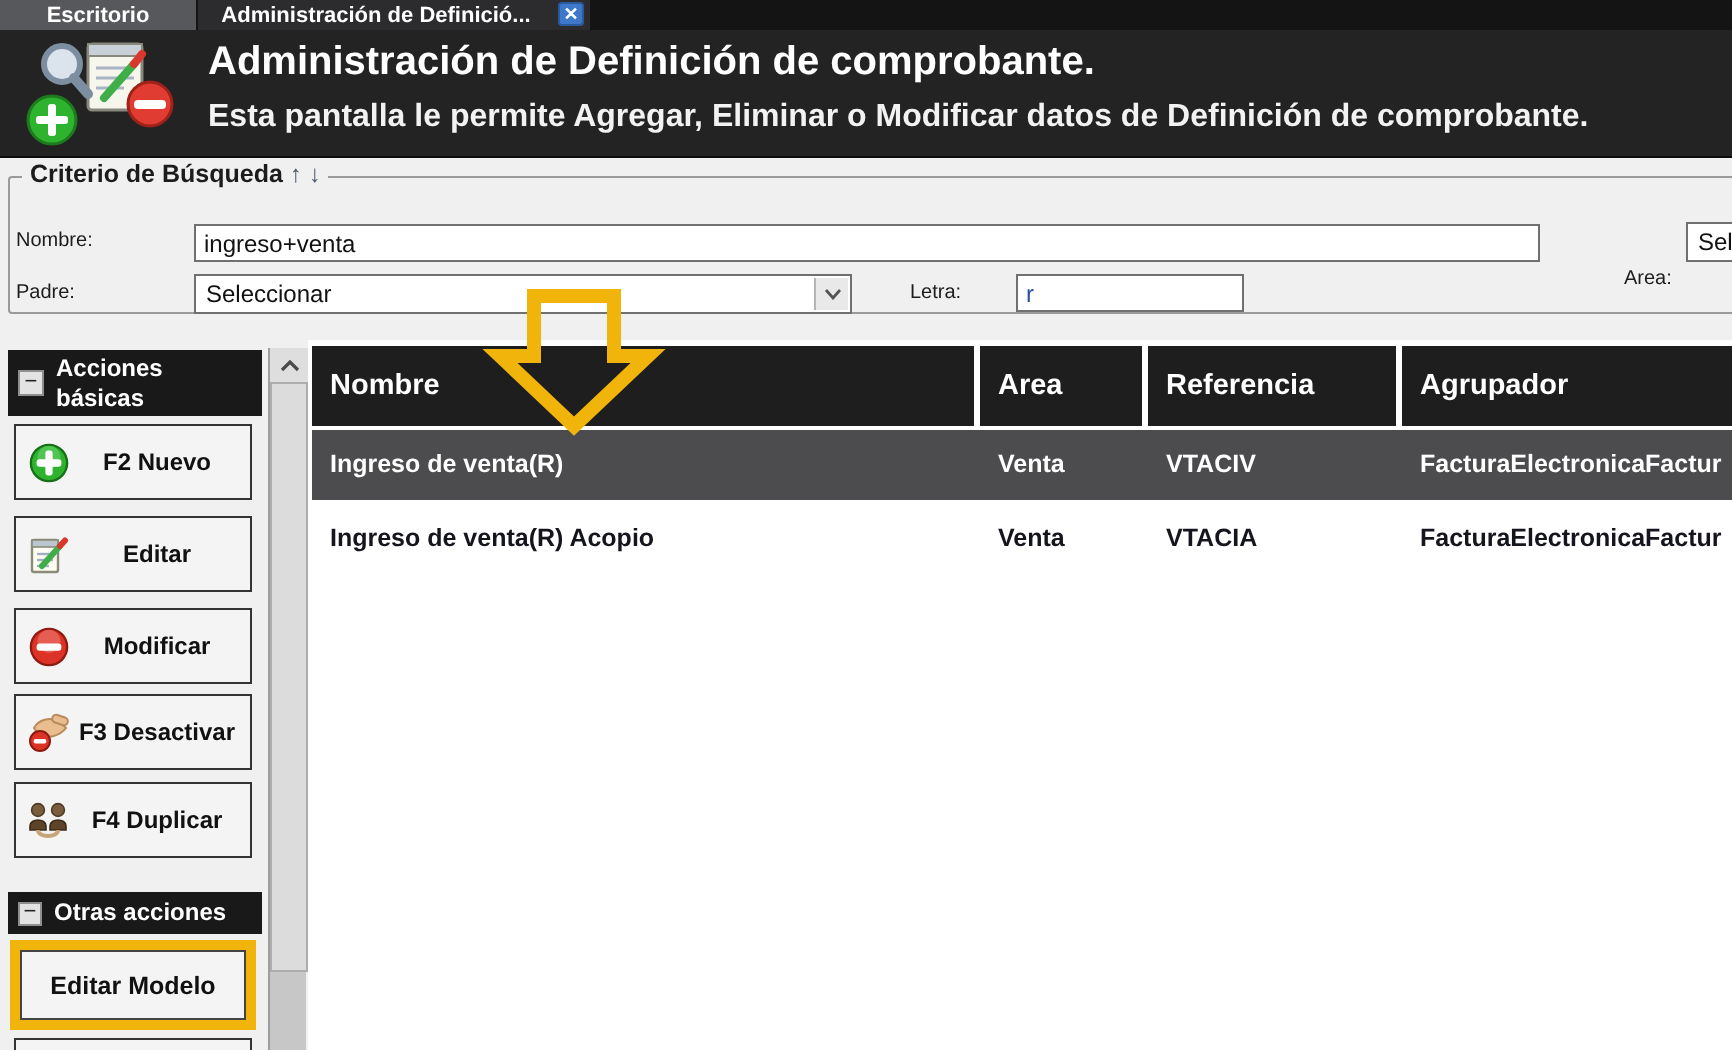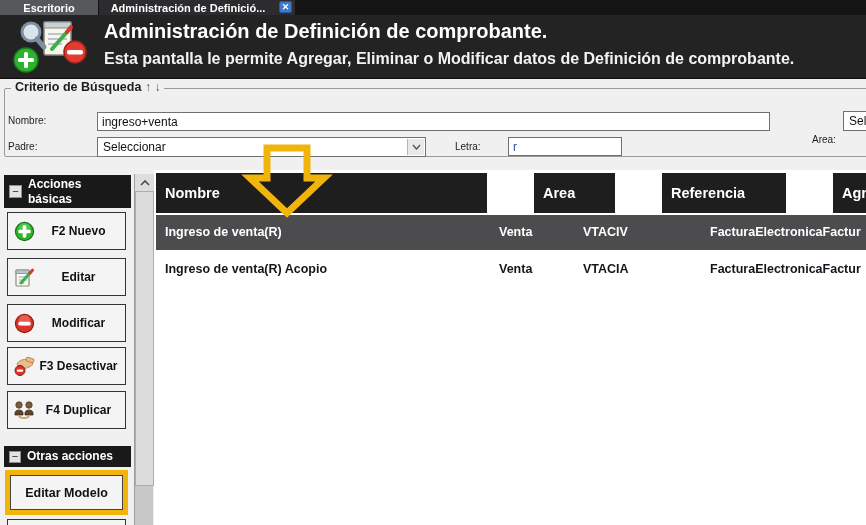--- a/index.html
+++ b/index.html
@@ -60,21 +60,21 @@
   
   .vscroll { position:absolute; left:134px; top:174px; width:19px; height:351px; background:#c7c7c7; border-left:1px solid #9e9e9e; }
   .vscroll .up-btn { position:absolute; left:0; top:0; width:19px; height:17px; background:#dedede;
                      display:flex; align-items:center; justify-content:center; }
   .vscroll .thumb { position:absolute; left:0; top:17px; width:19px; height:295px; background:#dcdcdc; border:1px solid #adadad; }
 
   
   .table-zone { position:absolute; left:154px; top:170px; width:712px; height:355px; background:#fff; }
   .grid-row { position:absolute; left:2px; width:710px; display:grid;
               grid-template-columns:334px 84px 127px 1fr; overflow:hidden; }
-  .thead { top:3px; height:40px; background:#fff;gap:44px; }
+  .thead { top:3px; height:40px; background:#fff; }
   .thead .cell { background:#1e1e1e; color:#fff; font-size:14.5px; font-weight:bold;
                  line-height:40px; padding-left:9px; border-right:3px solid #fff; white-space:nowrap; overflow:hidden; }
   .thead .cell:last-child { border-right:none; }
   .trow { height:35px; }
   .trow .cell { font-size:12.5px; font-weight:bold; line-height:35px; padding-left:9px;
                 border-right:3px solid transparent; white-space:nowrap; overflow:hidden; }
   .trow .cell:last-child { border-right:none; }
   .row-selected { top:45px; background:#4c4c4e; color:#ffffff; }
   .row-normal { top:82px; background:#ffffff; color:#15151d; }
 

